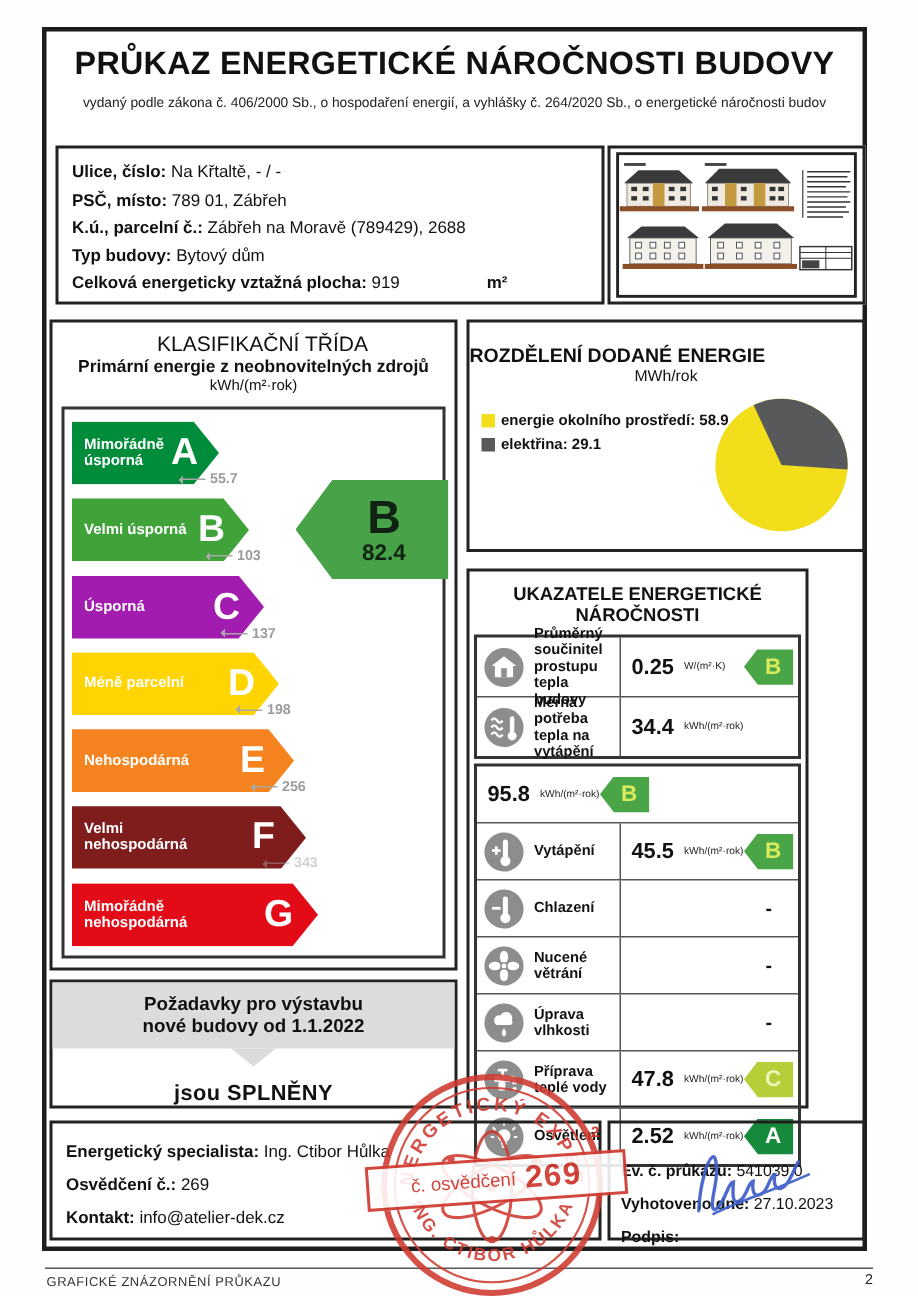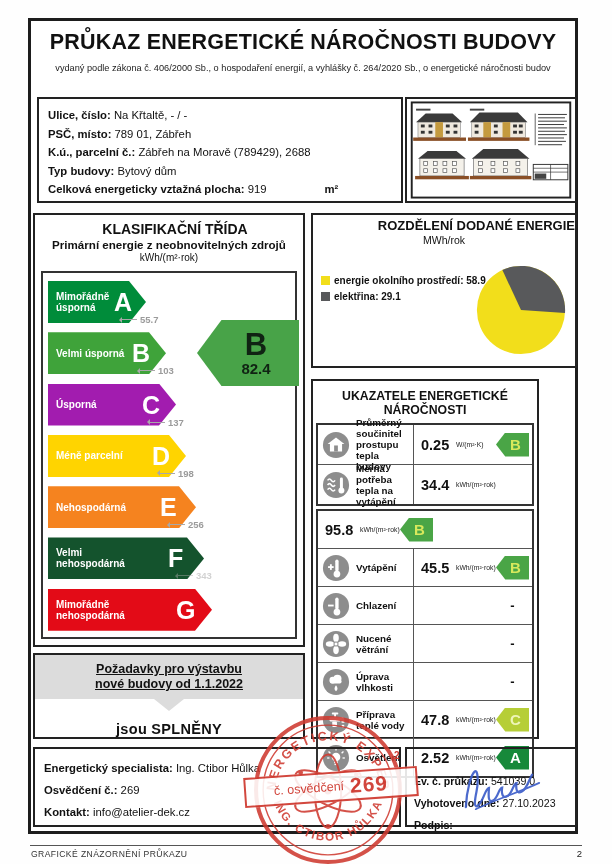--- a/index.html
+++ b/index.html
@@ -17,59 +17,59 @@
   .info-row{font-size:11.3px;line-height:18.6px;white-space:nowrap;}
   .info-row b{font-weight:bold;}
   .info-unit{margin-left:58px;font-weight:bold;}
 
   
   .draw-box{left:374px;top:76px;width:172px;height:106px;border:2px solid #222;box-sizing:border-box;
             background:#fff;display:flex;align-items:center;justify-content:center;}
 
   
   .cls-box{left:2px;top:192px;width:272px;height:434px;border:2px solid #222;box-sizing:border-box;}
-  .cls-title{margin-top:6px;text-align:center;font-size:14px;font-weight:bold;padding-left:12px;}
+  .cls-title{margin-top:6px;text-align:center;font-size:14px;font-weight:normal;padding-left:12px;}
   .cls-sub{text-align:center;font-size:11.6px;font-weight:bold;margin-top:1px;}
   .cls-unit{text-align:center;font-size:10px;margin-top:1px;}
   .arrows-box{position:absolute;left:6px;top:56px;right:6px;bottom:6px;border:2px solid #333;
               padding:8px 0 0 5px;box-sizing:border-box;}
   .cls-row{position:relative;height:42px;margin-bottom:9.3px;}
   .cls-arrow{height:42px;display:flex;align-items:center;color:#fff;
              clip-path:polygon(0 0,calc(100% - 17px) 0,100% 50%,calc(100% - 17px) 100%,0 100%);}
   .cls-label{font-size:10px;font-weight:bold;line-height:11px;padding-left:8px;max-width:95px;}
   .cls-letter{position:absolute;top:50%;transform:translateY(-50%);font-size:25px;font-weight:bold;color:#fff;}
   .row-a .cls-arrow{width:98px;background:#008c3a;}  .row-a .cls-letter{left:66px;}
   .row-b .cls-arrow{width:118px;background:#3fa33a;} .row-b .cls-letter{left:84px;}
   .row-c .cls-arrow{width:128px;background:#a21caf;} .row-c .cls-letter{left:94px;}
   .row-d .cls-arrow{width:138px;background:#ffd400;} .row-d .cls-letter{left:104px;}
   .row-e .cls-arrow{width:148px;background:#f5831f;} .row-e .cls-letter{left:112px;}
-  .row-f .cls-arrow{width:156px;background:#14532d;} .row-f .cls-letter{left:120px;}
+  .row-f .cls-arrow{width:156px;background:#7f1d1d;} .row-f .cls-letter{left:120px;}
   .row-g .cls-arrow{width:164px;background:#e30b17;} .row-g .cls-letter{left:128px;}
   .thr{position:absolute;bottom:-2px;font-size:9.5px;color:#9b9b9b;display:flex;align-items:center;gap:3px;}
   .row-a .thr{left:72px;} .row-b .thr{left:90px;} .row-c .thr{left:100px;}
   .row-d .thr{left:110px;} .row-e .thr{left:120px;} .row-f .thr{left:128px;opacity:0.45;}
   .thr-arr{display:inline-block;width:17px;height:1px;background:#a8a8a8;position:relative;}
   .thr-arr::before{content:"";position:absolute;left:-1px;top:-2.5px;border:3px solid transparent;border-right-color:#a8a8a8;border-left:0;}
   .big-arrow{position:absolute;left:154px;top:47px;width:102px;height:66px;background:#48a348;
              clip-path:polygon(0 50%,24% 0,100% 0,100% 100%,24% 100%);
              display:flex;flex-direction:column;align-items:center;justify-content:center;padding-left:16px;box-sizing:border-box;}
   .big-letter{font-size:31px;font-weight:bold;color:#102313;line-height:30px;}
   .big-value{font-size:15px;font-weight:bold;color:#102313;}
 
   
   .req-box{left:2px;top:632px;width:272px;height:86px;border:2px solid #222;box-sizing:border-box;background:#fff;}
   .req-head{background:#dcdcdc;height:44px;display:flex;flex-direction:column;align-items:center;justify-content:center;
-            font-size:12.5px;font-weight:bold;line-height:15px;position:relative;text-decoration:underline;}
+            font-size:12.5px;font-weight:bold;line-height:15px;position:relative;}
   .req-notch{position:absolute;left:50%;top:44px;transform:translateX(-50%);
              border-left:15px solid transparent;border-right:15px solid transparent;border-top:12px solid #dcdcdc;width:0;height:0;}
   .req-result{text-align:center;font-size:14.5px;font-weight:bold;margin-top:22px;letter-spacing:0.3px;}
 
   
   .pie-box{left:280px;top:192px;width:266px;height:155px;border:2px solid #222;box-sizing:border-box;}
-  .pie-title{text-align:right;font-size:13px;font-weight:bold;margin-top:3px;}
+  .pie-title{text-align:left;font-size:13px;font-weight:bold;margin-top:14px;}
   .pie-unit{text-align:center;font-size:10.5px;margin-top:1px;}
   .legend{position:absolute;left:8px;top:60px;}
   .legend-item{display:flex;align-items:center;gap:4px;font-size:10px;font-weight:bold;margin-bottom:5px;}
   .chip{width:9px;height:9px;display:inline-block;}
   .chip-env{background:#f2de1b;}
   .chip-ele{background:#58595b;}
   .pie-svg{position:absolute;right:5px;top:46px;}
 
   
   .ind-box{left:280px;top:358px;width:228px;height:360px;border:2px solid #222;box-sizing:border-box;}

